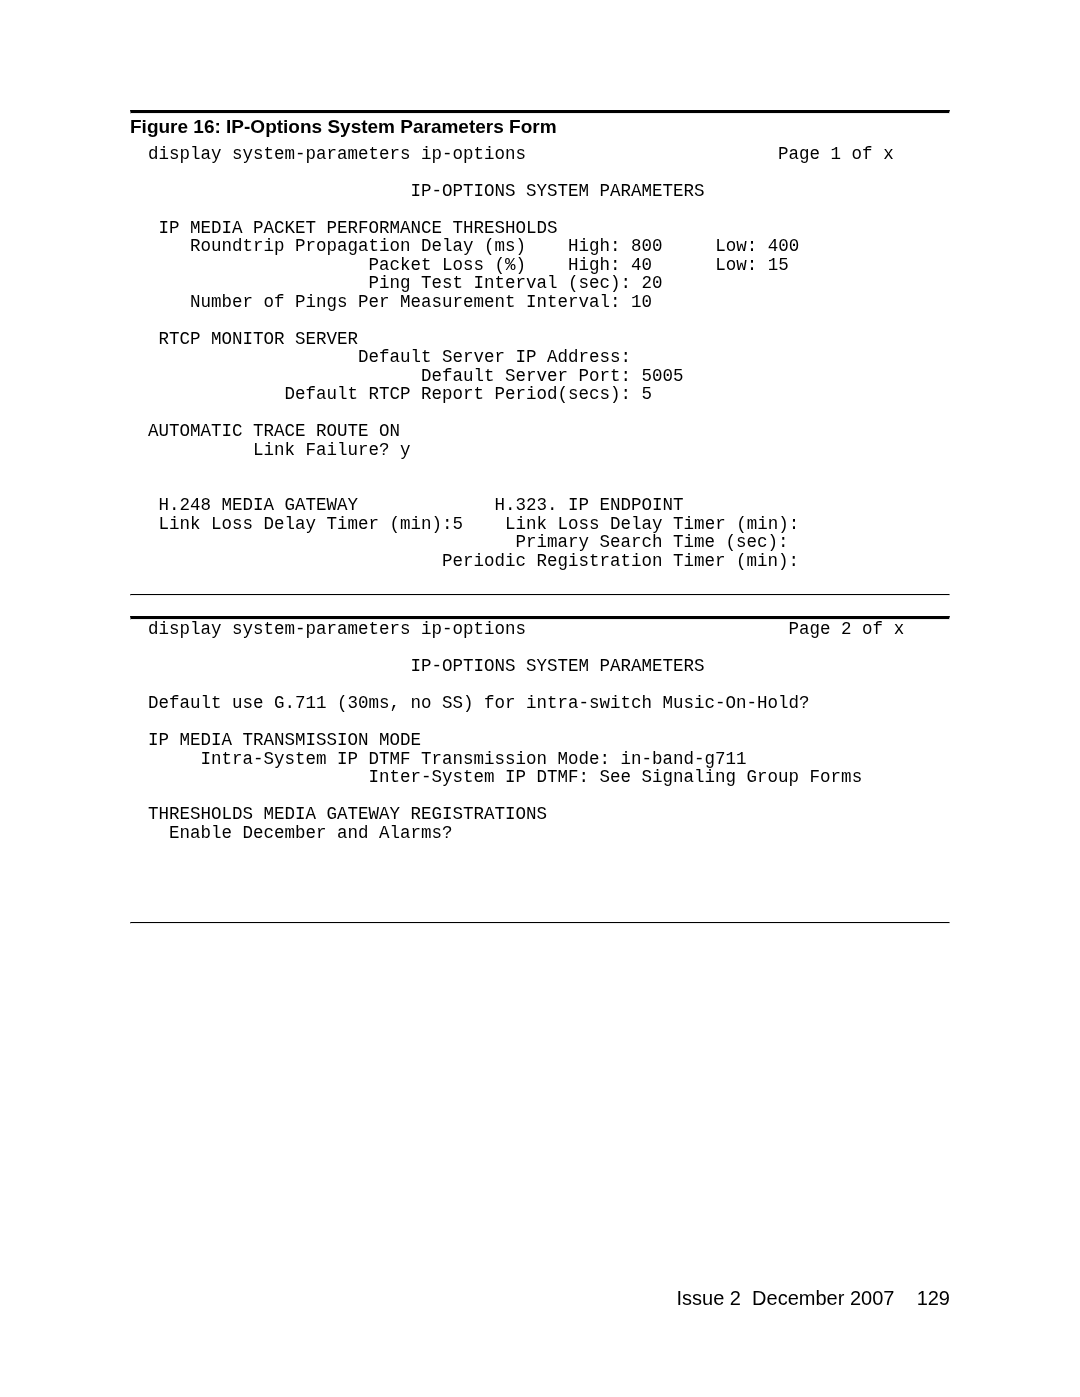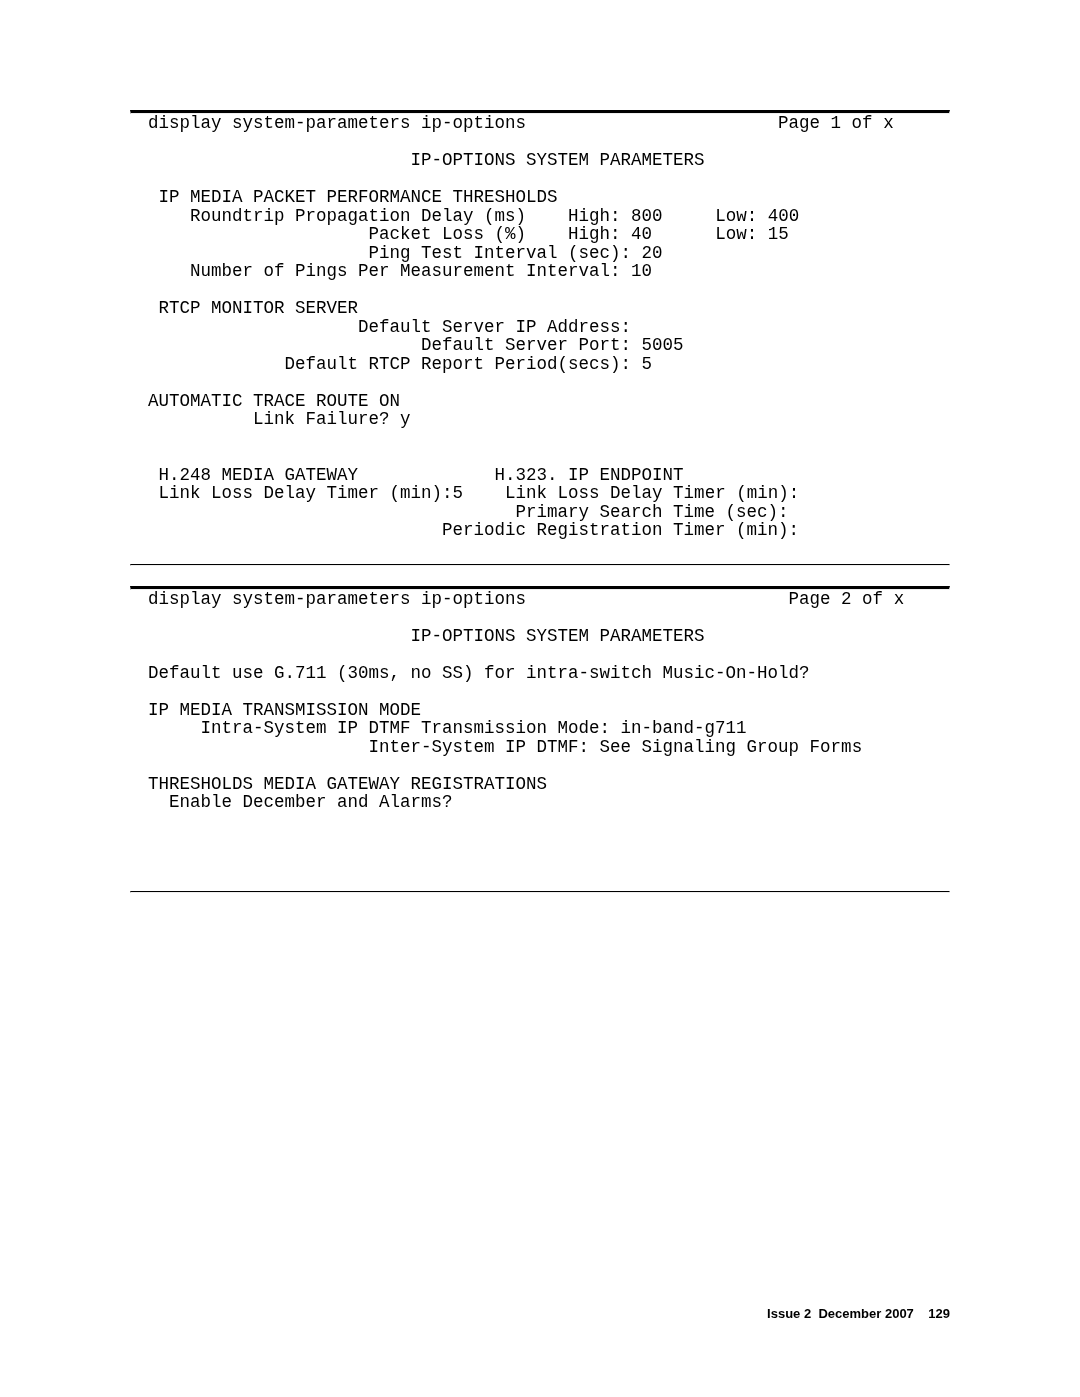--- a/index.html
+++ b/index.html
@@ -35,32 +35,33 @@
   pre.term {
     font-family: "Courier New", Courier, monospace;
     font-size: 17.5px;
     line-height: 18.5px;
     margin: 0 0 24px 18px;
     white-space: pre;
   }
   .footer {
     position: absolute;
     right: 130px;
-    bottom: 74px;
+    bottom: 90px;
     font-family: Arial, Helvetica, sans-serif;
-    font-weight: bold;
-    font-size: 13px;
+    font-weight: normal;
+    font-size: 20px;
   }
 </style>
 </head>
 <body>
 
 <div class="page">
 
   <hr class="rule">
+  <div class="fig-caption">Figure 16: IP-Options System Parameters Form</div>
 
 <pre class="term"><span>display system-parameters ip-options</span>                        <span>Page 1 of x</span>
 
                          <span>IP-OPTIONS SYSTEM PARAMETERS</span>
 
  <span>IP MEDIA PACKET PERFORMANCE THRESHOLDS</span>
     <span>Roundtrip Propagation Delay (ms)</span>    <span>High: 800</span>     <span>Low: 400</span>
                      <span>Packet Loss (%)</span>    <span>High: 40</span>      <span>Low: 15</span>
                      <span>Ping Test Interval (sec): 20</span>
     <span>Number of Pings Per Measurement Interval: 10</span>

